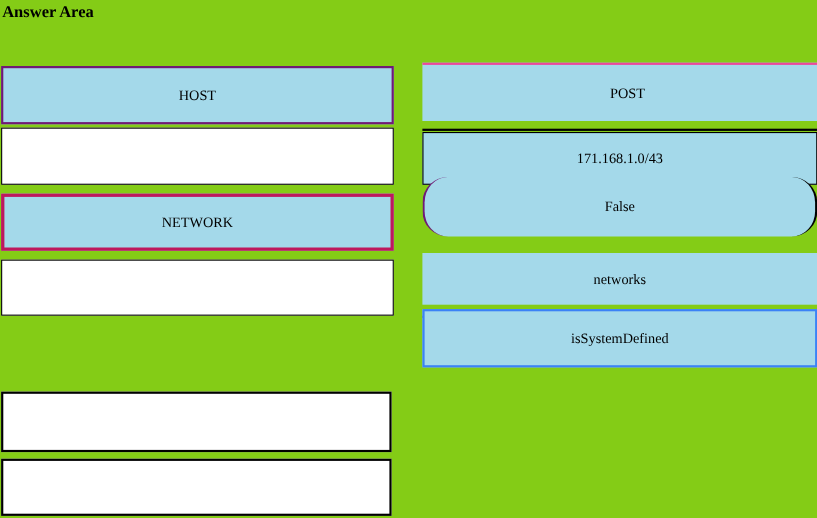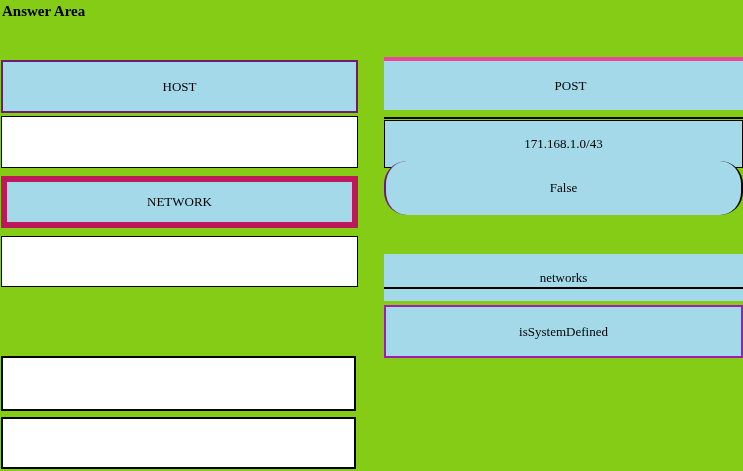--- a/index.html
+++ b/index.html
@@ -42,35 +42,35 @@
   }
   .hline {
     position: absolute;
     background: #000000;
   }
 
   
   .l-col { left: 1px; width: 357px; }
   .l1 { top: 60px;  height: 53px; border: 2px solid #701a75; }
   .l2 { top: 116px; height: 52px; border-width: 1.5px; }
-  .l3 { top: 176px; height: 52px; border: 6px solid #be185d; }
+  .l3 { top: 176px; height: 52px; border: 3px solid #be185d; }
   .l4 { top: 236px; height: 51px; border-width: 1.5px; }
   .l5 { top: 296px; height: 52px; border: 2px solid #000000; }
   .l6 { top: 356px; height: 55px; width: 355px; }
   .l7 { top: 417px; height: 52px; width: 355px; }
 
   
   .r-col { left: 384px; width: 359px; }
-  .r1 { top: 57px;  height: 53px; border-top: 4px solid #ec4899; padding-left: 14px; }
+  .r1 { top: 57px;  height: 53px; border-top: 2px solid #ec4899; padding-left: 14px; }
   .r2-line { left: 384px; top: 117px; width: 359px; height: 2px; }
   .r2 { top: 120px; height: 48px; border: 1px solid #000000; }
   .r3 { top: 161px; height: 54px; border-left: 2px solid #701a75; border-right: 2px solid #000000; border-radius: 23px; }
-  .r4 { top: 254px; height: 47px; }
+  .r4 { top: 230px; height: 47px; }
   .r4-line { left: 384px; top: 287px; width: 359px; height: 2px; }
-  .r5 { top: 305px; height: 53px; border: 2px solid #a21caf; }
+  .r5 { top: 281px; height: 53px; border: 2px solid #3b82f6; }
 </style>
 </head>
 <body>
 
 <div class="stage">
 
   <div class="page-title">Answer Area</div>
 
   <div class="box token l-col l1">HOST</div>
 

